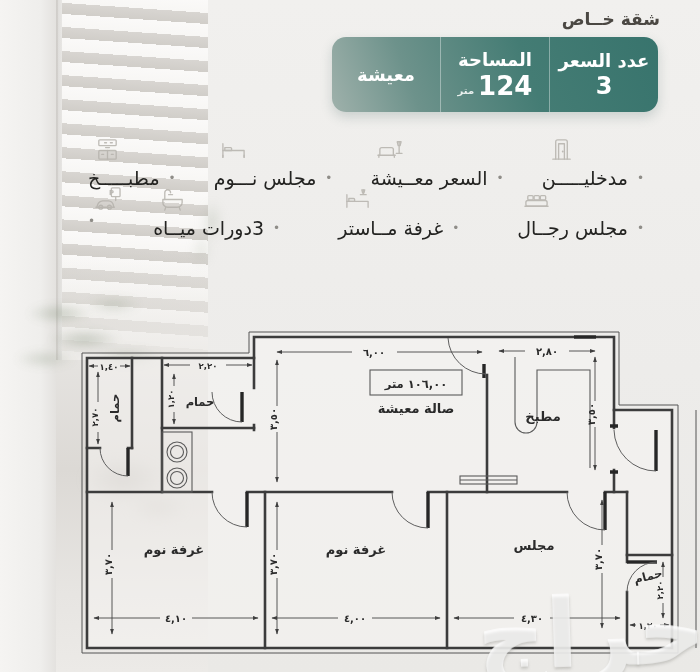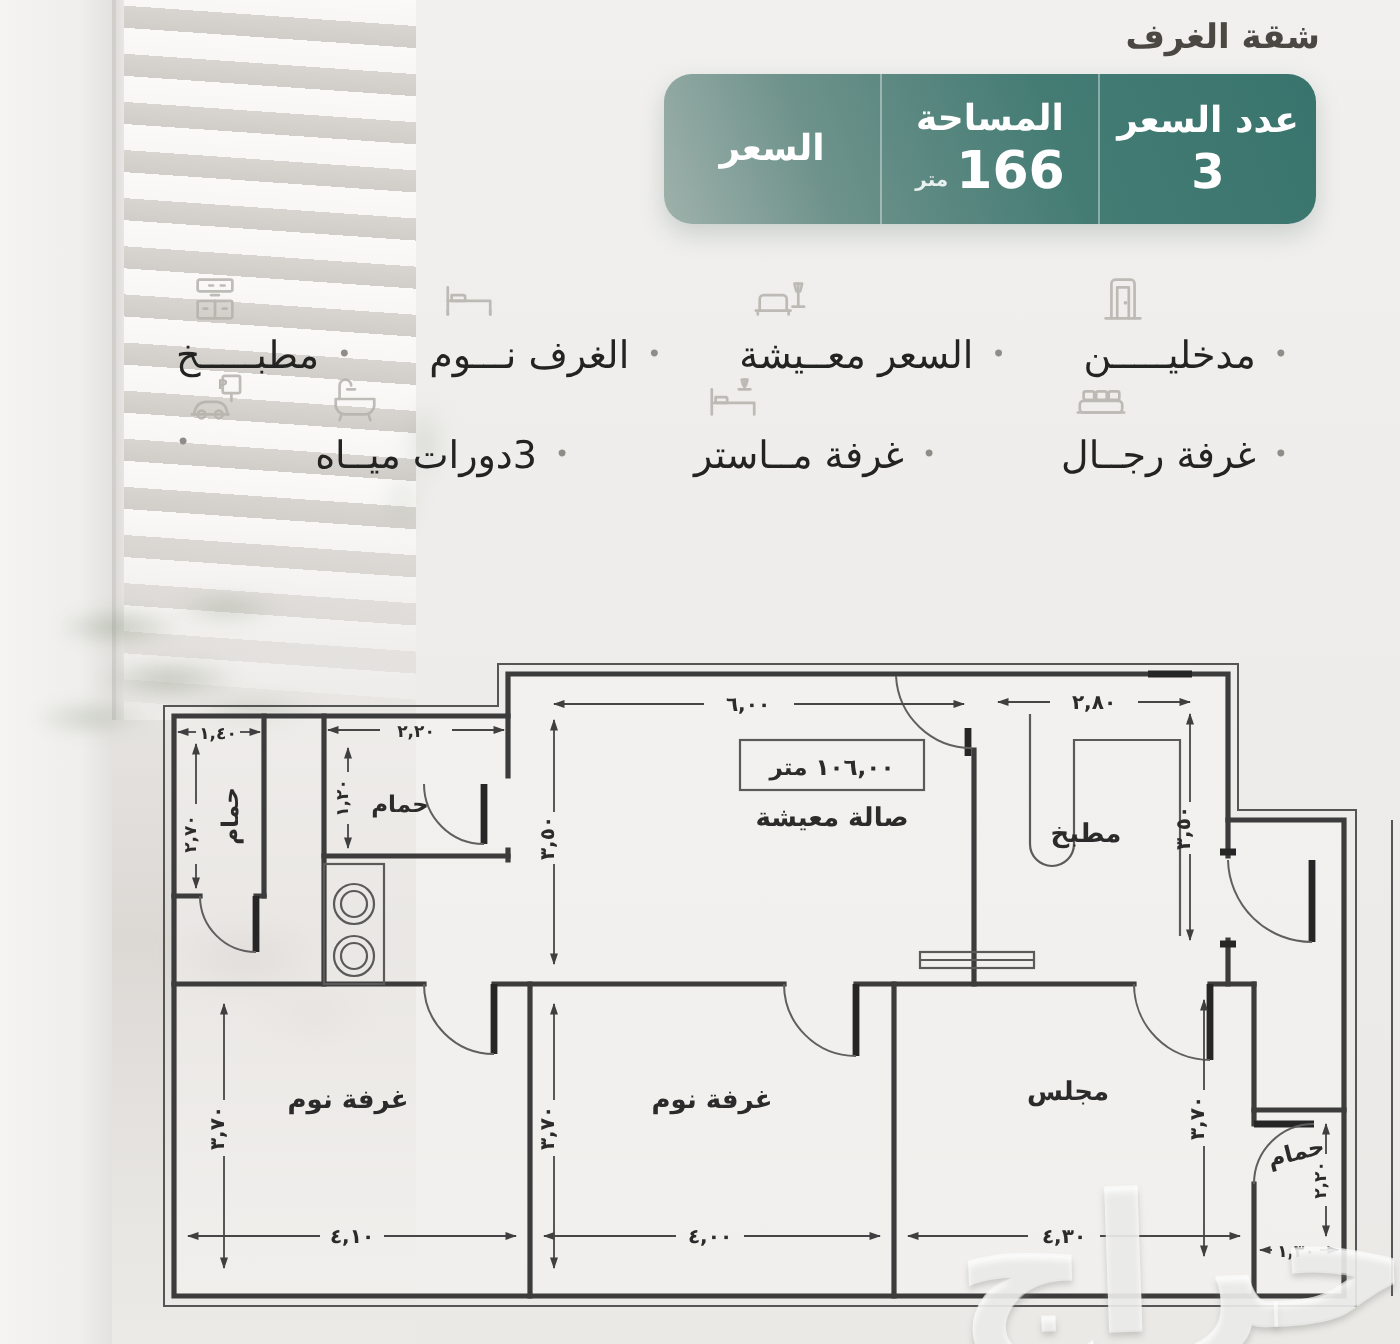--- a/index.html
+++ b/index.html
@@ -89,36 +89,36 @@
 
 <div class="bg-wall-left"></div>
 <div class="bg-frame"></div>
 <div class="bg-blinds"></div>
 <div class="bg-blinds-fade"></div>
 <div class="bg-photo"></div>
 <div class="sofa-blur"></div>
 <div class="plant1"></div>
 <div class="plant2"></div>
 
-<div class="apt-tag">شقة الغرف</div>
+<div class="apt-tag">شقة خــاص</div>
 
 <div class="summary-card">
   <div class="card-col">
     <div class="card-label">عدد السعر</div>
     <div class="card-value">3</div>
   </div>
   <div class="card-col mid">
     <div class="card-label">المساحة</div>
     <div class="value-row">
-      <span class="big">166</span>
+      <span class="big">124</span>
       <span class="unit">متر</span>
     </div>
   </div>
   <div class="card-col last">
-    <div class="card-label">السعر</div>
+    <div class="card-label">معيشة</div>
   </div>
 </div>
 
 <div class="feat-row row1">
   <div class="f-item">
     <svg class="f-icon" viewBox="0 0 32 28">
       <path d="M10 24 V6 a2 2 0 0 1 2 -2 h8 a2 2 0 0 1 2 2 v18"></path>
       <path d="M13 24 V8 h6 v16"></path>
         <circle class="fill" cx="17.3" cy="16" r="1"></circle>
         <path d="M7 24 h18"></path>
@@ -138,21 +138,21 @@
     <span class="f-label">السعر معــيشة</span>
   </div>
   <div class="f-item">
     <svg class="f-icon" viewBox="0 0 32 28">
       <path d="M5 8 v14"></path>
         <path d="M5 15 h22 v7"></path>
         <path d="M5 22 v-2 M27 22 v-2"></path>
       <path d="M7 12 h6 a1 1 0 0 1 1 1 v2 H7 z"></path>
     </svg>
     <span class="f-dot">•</span>
-    <span class="f-label">الغرف نـــوم</span>
+    <span class="f-label">مجلس نـــوم</span>
   </div>
   <div class="f-item">
     <svg class="f-icon" viewBox="0 0 32 28">
       <rect x="7" y="4" width="18" height="6" rx="1"></rect>
         <path d="M13 7 h2 M19 7 h2"></path>
       <rect x="7" y="15" width="18" height="9" rx="1"></rect>
         <path d="M16 15 v9 M10 19 h2 M20 19 h2"></path>
         <path d="M14 12 h4"></path>
     </svg>
     <span class="f-dot">•</span>
@@ -163,21 +163,21 @@
 <div class="feat-row row2">
   <div class="f-item">
     <svg class="f-icon" viewBox="0 0 32 28">
       <path d="M4 21 h24"></path>
         <rect x="5" y="15" width="22" height="6" rx="2"></rect>
       <rect x="7" y="10" width="5.5" height="4.5" rx="1"></rect>
         <rect x="13.5" y="10" width="5.5" height="4.5" rx="1"></rect>
       <rect x="20" y="10" width="5.5" height="4.5" rx="1"></rect>
     </svg>
     <span class="f-dot">•</span>
-    <span class="f-label">غرفة رجــال</span>
+    <span class="f-label">مجلس رجــال</span>
   </div>
   <div class="f-item">
     <svg class="f-icon" viewBox="0 0 32 28">
       <path d="M5 9 v13"></path>
         <path d="M5 16 h22 v6"></path>
         <path d="M7 13 h5 a1 1 0 0 1 1 1 v2 H7 z"></path>
       <path d="M22 4 v5 M19 9 h6"></path>
         <path d="M20.5 4 h3 l-.8 3 h-1.4 z"></path>
     </svg>
     <span class="f-dot">•</span>

